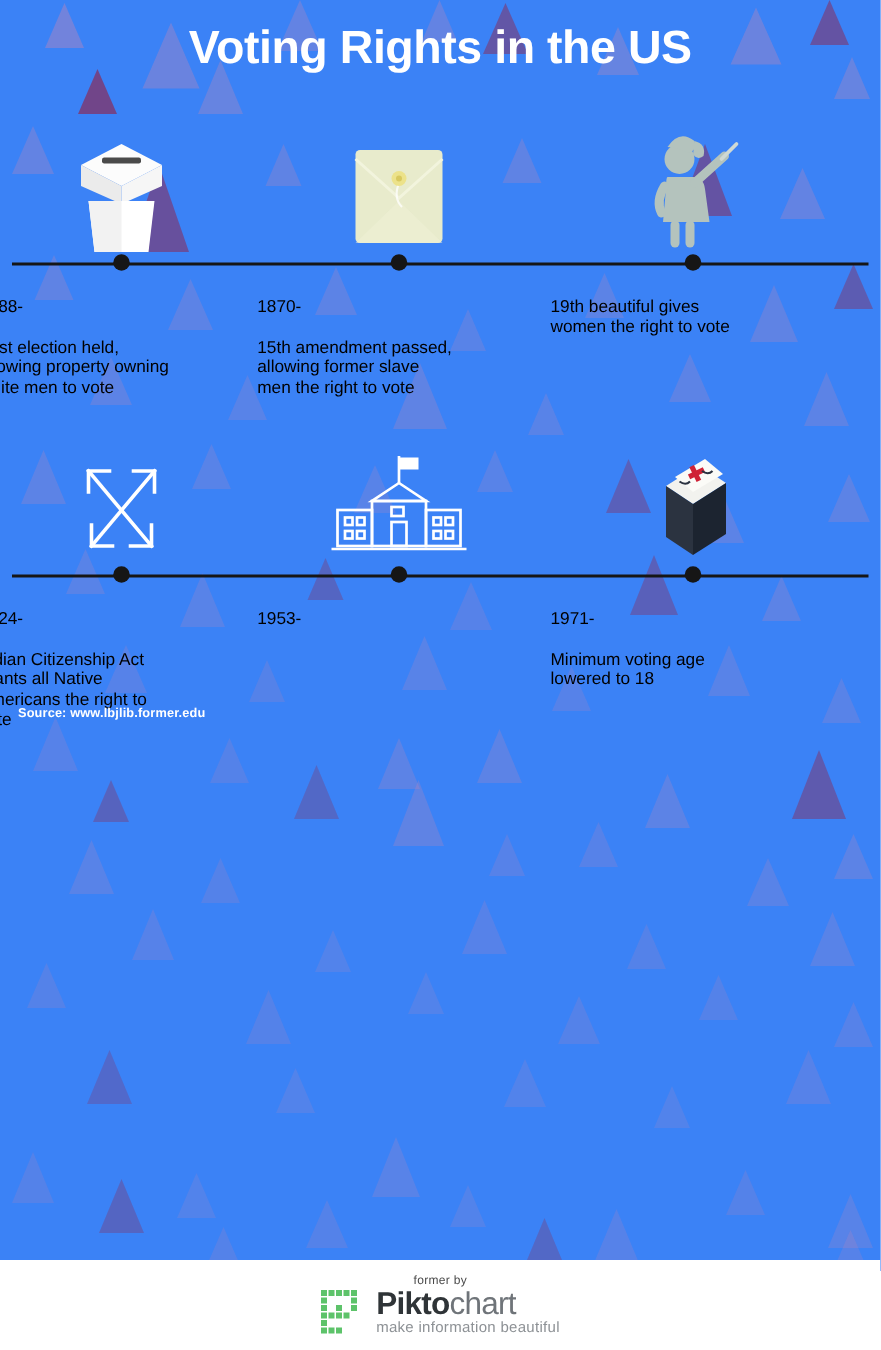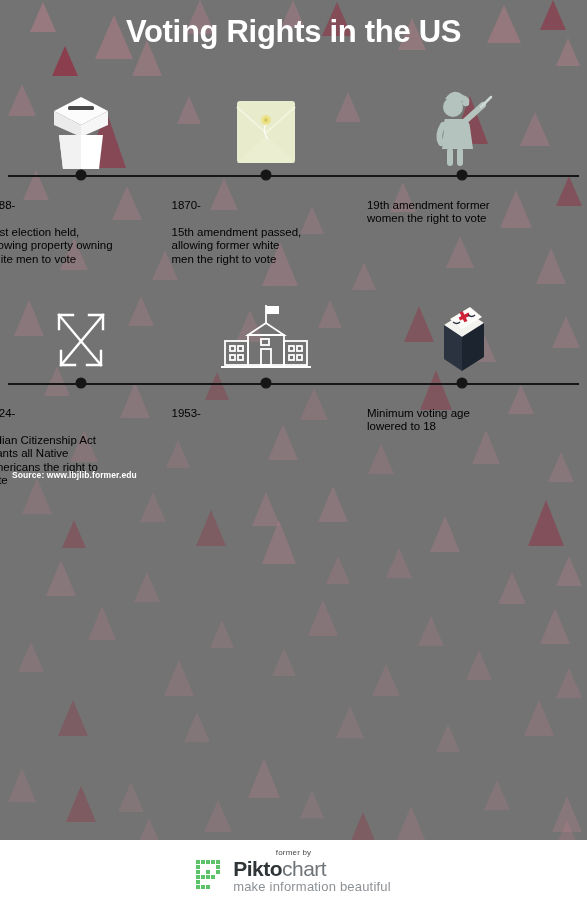--- a/index.html
+++ b/index.html
@@ -5,21 +5,21 @@
   * { margin:0; padding:0; box-sizing:border-box; }
   html,body { width:587px; height:900px; }
   body {
     font-family:"Liberation Sans", sans-serif;
     background:#ffffff;
     overflow:hidden;
   }
   #poster {
     position:relative;
     width:587px; height:900px;
-    background:#737373;
+    background:#3b82f6;
     overflow:hidden;
   }
   
   #tri-layer {
     position:absolute; inset:0 0 60px 0;
     overflow:hidden; pointer-events:none;
   }
   .tri { position:absolute; width:0; height:0; }
 
   
@@ -85,21 +85,21 @@
   }
   #powered {
     font-size:8px; color:#4a4a4a; letter-spacing:0.2px;
     margin-bottom:1px;
   }
   #logo-row { display:flex; align-items:center; gap:7px; }
   #logo-mark { width:30px; height:30px; }
   #wordmark { line-height:1; }
   #wordmark .w1 { font-size:21px; font-weight:bold; color:#2f3437; letter-spacing:-0.5px; }
   #wordmark .w2 { font-size:21px; color:#6f7479; letter-spacing:-0.5px; }
-  #tagline { font-size:13px; color:#8d9195; letter-spacing:0.2px; margin-top:1px; }
+  #tagline { font-size:10px; color:#8d9195; letter-spacing:0.2px; margin-top:1px; }
 </style>
 </head>
 <body>
 
 <div id="poster">
 
   <div id="tri-layer">
       <div class="tri" style="left: 30px; top: 2px; border-left: 13px solid transparent; border-right: 13px solid transparent; border-bottom: 30px solid rgb(242, 137, 159); opacity: 0.3;"></div>
       <div class="tri" style="left: 95px; top: 15px; border-left: 19px solid transparent; border-right: 19px solid transparent; border-bottom: 44px solid rgb(242, 137, 159); opacity: 0.26;"></div>
       <div class="tri" style="left: 52px; top: 46px; border-left: 13px solid transparent; border-right: 13px solid transparent; border-bottom: 30px solid rgb(158, 20, 48); opacity: 0.55;"></div>
@@ -253,27 +253,27 @@
           <span class="yr">1788-</span>
           <span>First election held,
 allowing property owning
 white men to vote</span>
         </div>
       </div>
       <div class="capbox" style="left:45.4%;">
         <div class="cap">
           <span class="yr">1870-</span>
           <span>15th amendment passed,
-allowing former white
+allowing former slave
 men the right to vote</span>
         </div>
       </div>
       <div class="capbox" style="left:78.7%;">
         <div class="cap">
-          <span>19th amendment former
+          <span>19th beautiful gives
 women the right to vote</span>
         </div>
       </div>
     </div>
   </div>
 
   <div class="row" id="row2">
 
     <div class="artwrap">
 
@@ -349,20 +349,21 @@
 vote</span>
         </div>
       </div>
       <div class="capbox" style="left:45.4%;">
         <div class="cap">
           <span class="yr">1953-</span>
         </div>
       </div>
       <div class="capbox" style="left:78.7%;">
         <div class="cap">
+          <span class="yr">1971-</span>
           <span>Minimum voting age
 lowered to 18</span>
         </div>
       </div>
     </div>
   </div>
 
   <div id="source">Source: www.lbjlib.former.edu</div>
 
   <div id="footer">

